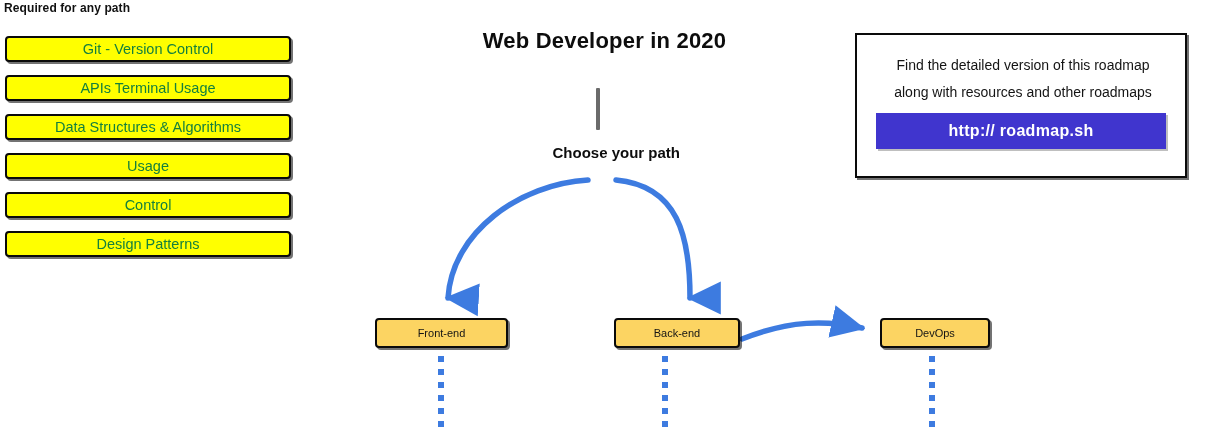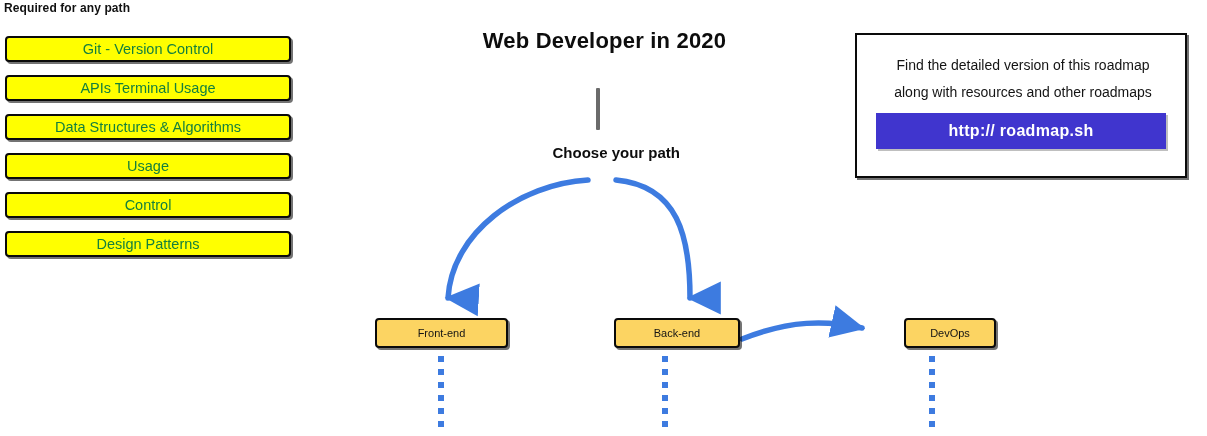--- a/index.html
+++ b/index.html
@@ -117,21 +117,21 @@
     box-shadow: 2px 2px 0 rgba(0,0,0,0.55);
   }
   .path-box-label {
     font-size: 11px;
     color: #141414;
     line-height: 1;
     white-space: nowrap;
   }
   #path-box-frontend { left: 375px; top: 318px; width: 133px; }
   #path-box-backend  { left: 608px; top: 318px; width: 126px; margin-left: 6px; }
-  #path-box-devops   { left: 880px; top: 318px; width: 92px; margin-left: 24px; }
+  #path-box-devops   { left: 880px; top: 318px; width: 110px; }
 
   
   .dotted-line {
     position: absolute;
     top: 356px;
     width: 6px;
   }
   .dotted-line span {
     display: block;
     width: 6px;

